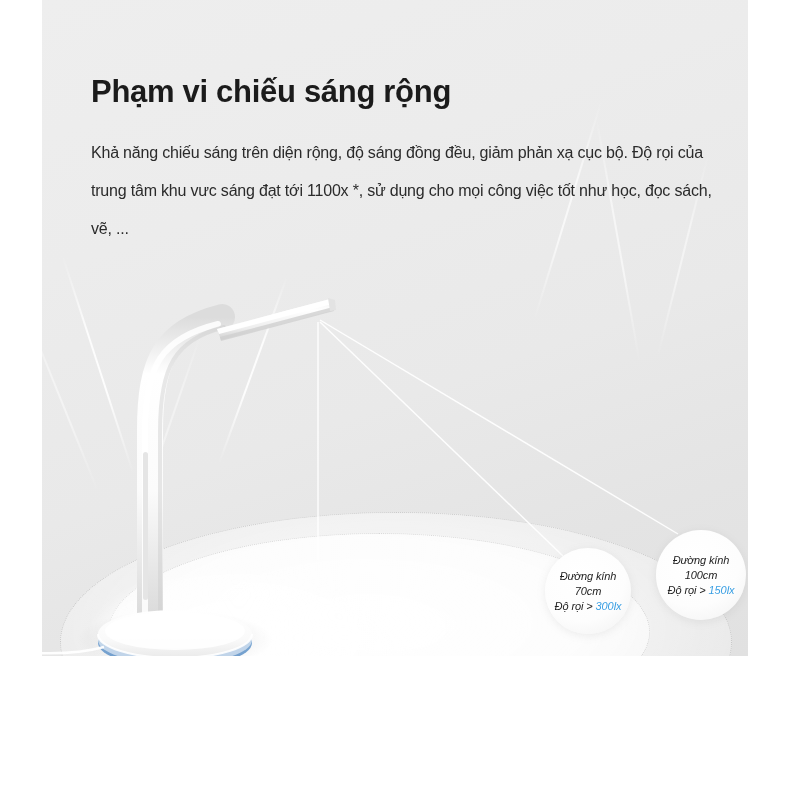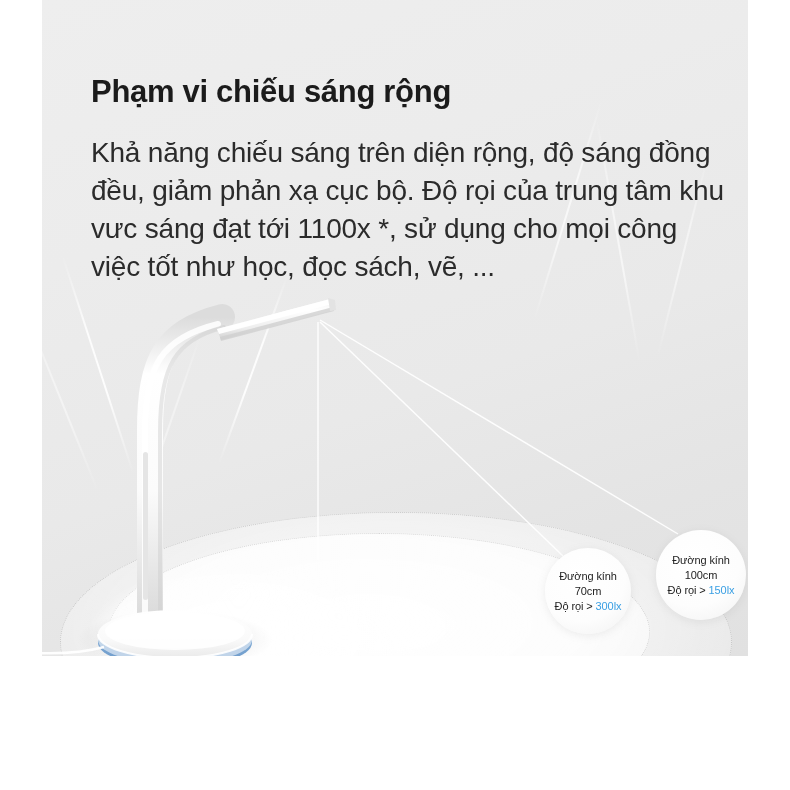--- a/index.html
+++ b/index.html
@@ -56,21 +56,21 @@
     margin: 0;
     font-size: 31px;
     line-height: 40px;
     font-weight: 700;
     letter-spacing: -0.3px;
     color: #1b1b1b;
   }
   #body-copy {
     margin: 0;
     padding-top: 22px;
-    font-size: 28px;
+    font-size: 16px;
     line-height: 38px;
     font-weight: 400;
     letter-spacing: -0.2px;
     color: #2b2b2b;
     max-width: 640px;
   }
 
   
   .pool {
     position: absolute;
@@ -142,20 +142,21 @@
     background: radial-gradient(circle at 42% 34%,
         #ffffff 0%,
         #fdfdfd 58%,
         #f4f4f4 88%,
         #ececec 100%);
     box-shadow: 0 2px 9px rgba(120,120,120,0.13);
     display: flex;
     align-items: center;
     justify-content: center;
     text-align: center;
+    font-style: italic;
   }
   .bubble-text {
     color: #222222;
     font-size: 11px;
     line-height: 15px;
     letter-spacing: -0.1px;
     padding: 0 4px;
     white-space: pre-line;
   }
   .hl { color: #3a9fe3; }

